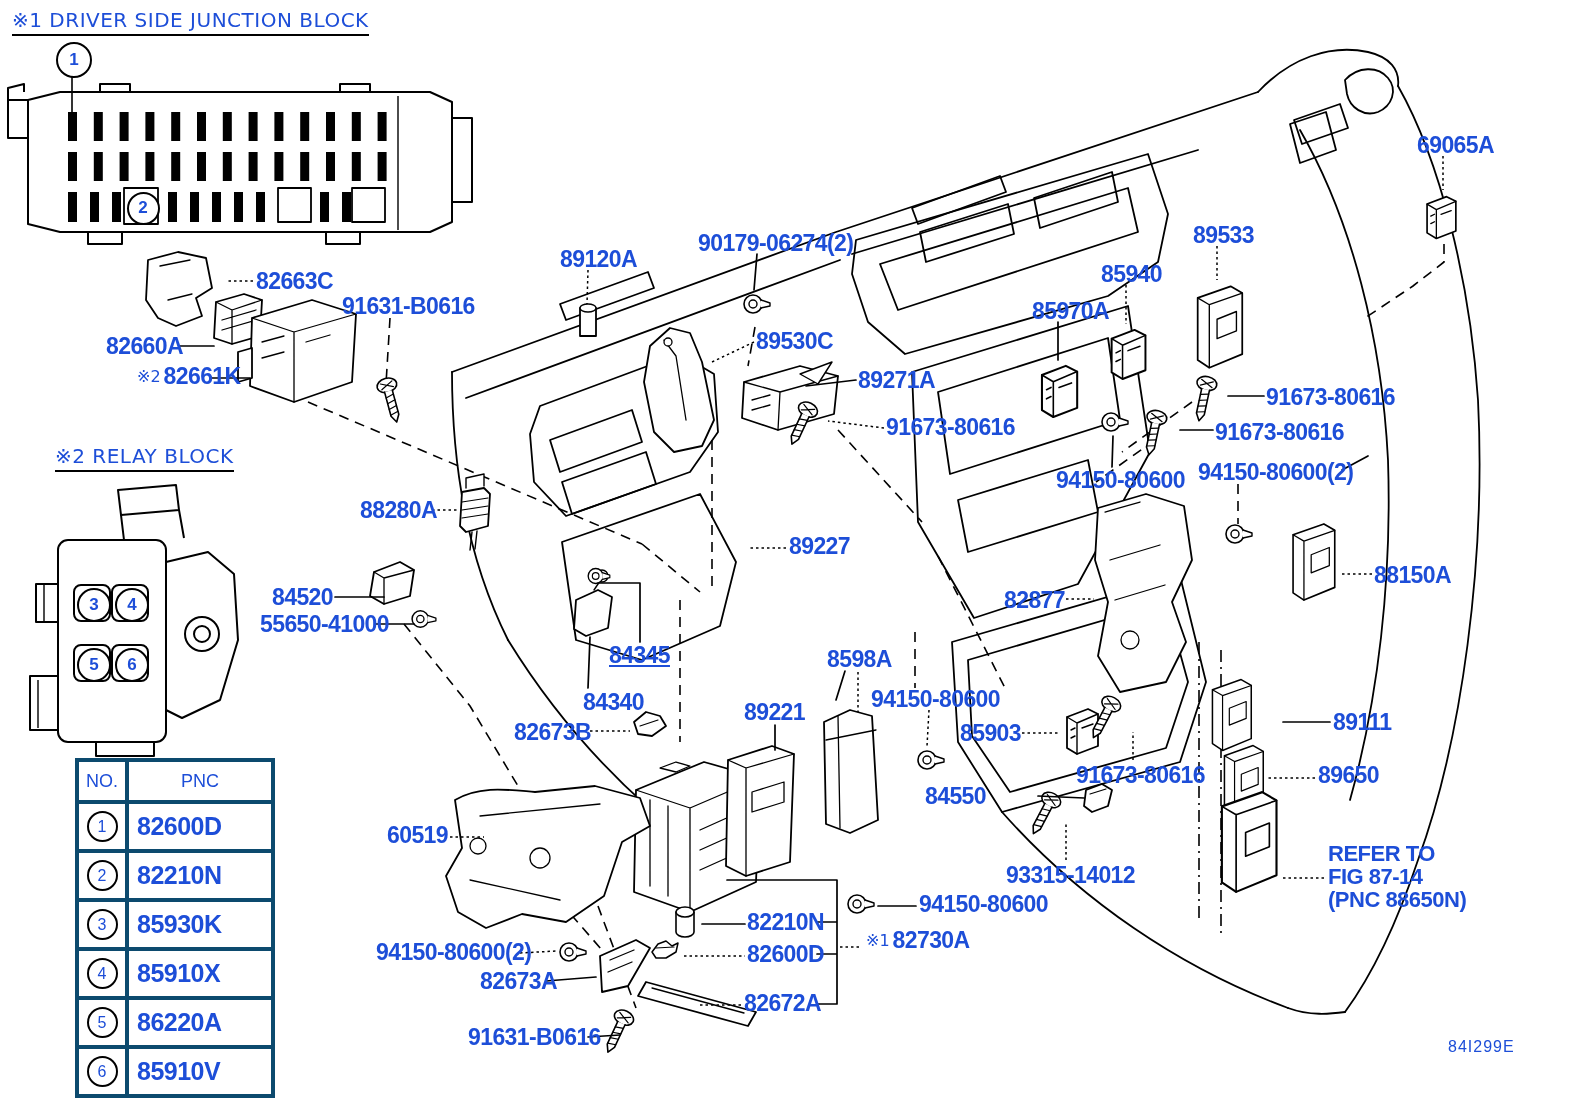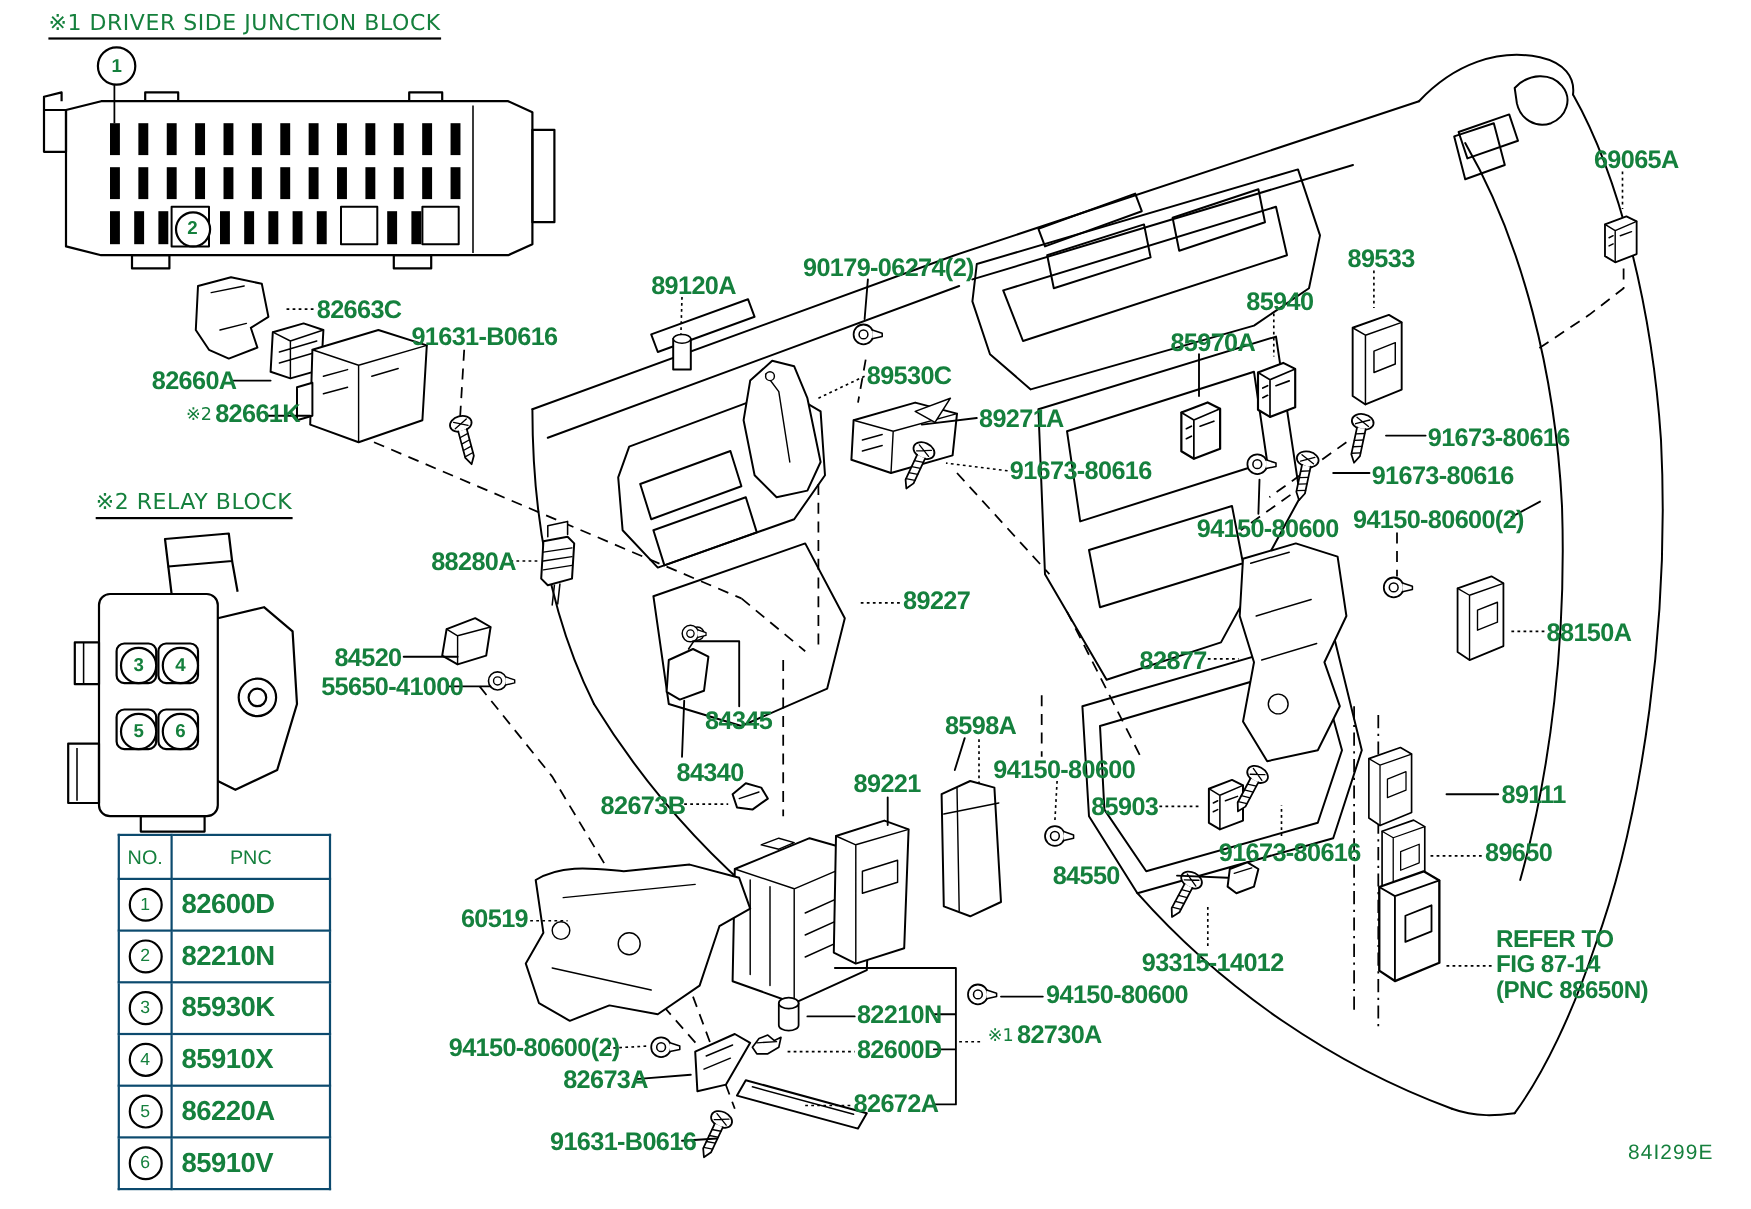--- a/index.html
+++ b/index.html
@@ -1,40 +1,40 @@
 <!DOCTYPE html>
 <html><head>
 <meta charset="utf-8">
 <style>
   html,body{margin:0;padding:0;background:#fff;}
   #canvas{position:relative;width:1560px;height:1099px;background:#fff;overflow:hidden;
-          font-family:"Liberation Sans",sans-serif;color:#15803d;margin-left:32px;}
+          font-family:"Liberation Sans",sans-serif;color:#1d4ed8;}
   #art{position:absolute;left:0;top:0;}
   .plabel{position:absolute;font-weight:700;font-size:23px;line-height:1;
           letter-spacing:-0.6px;white-space:nowrap;font-family:"Liberation Sans",sans-serif;}
   .plabel .pre{font-family:"DejaVu Sans",sans-serif;font-weight:400;font-size:16px;
                letter-spacing:0;margin-right:3px;vertical-align:2px;}
   .inset-title{position:absolute;font-family:"DejaVu Sans",sans-serif;font-size:20px;
                font-weight:500;letter-spacing:0.5px;white-space:nowrap;
                border-bottom:2px solid #000;padding-bottom:2px;}
   .co{position:absolute;border:2px solid #000;border-radius:50%;background:#fff;
       display:flex;align-items:center;justify-content:center;font-weight:700;
       font-size:17px;z-index:5;}
   #pnc-table{position:absolute;left:75px;top:758px;border-collapse:collapse;z-index:4;}
-  #pnc-table th,#pnc-table td{border:2px solid #0c4a6e;padding:0;}
+  #pnc-table th,#pnc-table td{border:4px solid #0c4a6e;padding:0;}
   #pnc-table th{font-weight:400;font-size:18px;height:38px;}
   #pnc-table .col-no{width:46px;text-align:center;}
   #pnc-table .col-pnc{width:134px;}
   #pnc-table td{height:45px;}
   #pnc-table td.col-pnc{font-weight:700;font-size:25px;letter-spacing:-0.5px;padding-left:8px;}
   .rowco{display:inline-flex;width:27px;height:27px;border:2px solid #000;border-radius:50%;
          align-items:center;justify-content:center;font-weight:400;font-size:16px;background:#fff;}
   #refer-note{position:absolute;left:1328px;top:842px;font-weight:700;font-size:22px;
               line-height:23px;letter-spacing:-0.5px;white-space:nowrap;}
-  #footer-code{position:absolute;left:1448px;top:1038px;font-size:19px;font-weight:400;
+  #footer-code{position:absolute;left:1448px;top:1038px;font-size:16px;font-weight:400;
                letter-spacing:1px;}
 </style>
 </head>
 <body>
 
 <div id="canvas">
 
   <svg id="art" width="1592" height="1099" viewBox="0 0 1592 1099">
     <defs>
       <symbol id="s-relay" viewBox="0 0 44 56">
@@ -406,21 +406,21 @@
       <div class="plabel" style="left: 1266px; top: 386px;">91673-80616</div>
       <div class="plabel" style="left: 1215px; top: 421px;">91673-80616</div>
       <div class="plabel" style="left: 1056px; top: 469px;">94150-80600</div>
       <div class="plabel" style="left: 1198px; top: 461px;">94150-80600(2)</div>
       <div class="plabel" style="left: 360px; top: 499px;">88280A</div>
       <div class="plabel" style="left: 1374px; top: 564px;">88150A</div>
       <div class="plabel" style="left: 272px; top: 586px;">84520</div>
       <div class="plabel" style="left: 260px; top: 613px;">55650-41000</div>
       <div class="plabel" style="left: 789px; top: 535px;">89227</div>
       <div class="plabel" style="left: 1004px; top: 589px;">82877</div>
-      <div class="plabel" style="left: 609px; top: 644px;">84345</div>
+      <div class="plabel" style="left: 609px; top: 644px; text-decoration: underline;">84345</div>
       <div class="plabel" style="left: 827px; top: 648px;">8598A</div>
       <div class="plabel" style="left: 583px; top: 691px;">84340</div>
       <div class="plabel" style="left: 871px; top: 688px;">94150-80600</div>
       <div class="plabel" style="left: 514px; top: 721px;">82673B</div>
       <div class="plabel" style="left: 744px; top: 701px;">89221</div>
       <div class="plabel" style="left: 960px; top: 722px;">85903</div>
       <div class="plabel" style="left: 1333px; top: 711px;">89111</div>
       <div class="plabel" style="left: 1076px; top: 764px;">91673-80616</div>
       <div class="plabel" style="left: 1318px; top: 764px;">89650</div>
       <div class="plabel" style="left: 925px; top: 785px;">84550</div>

